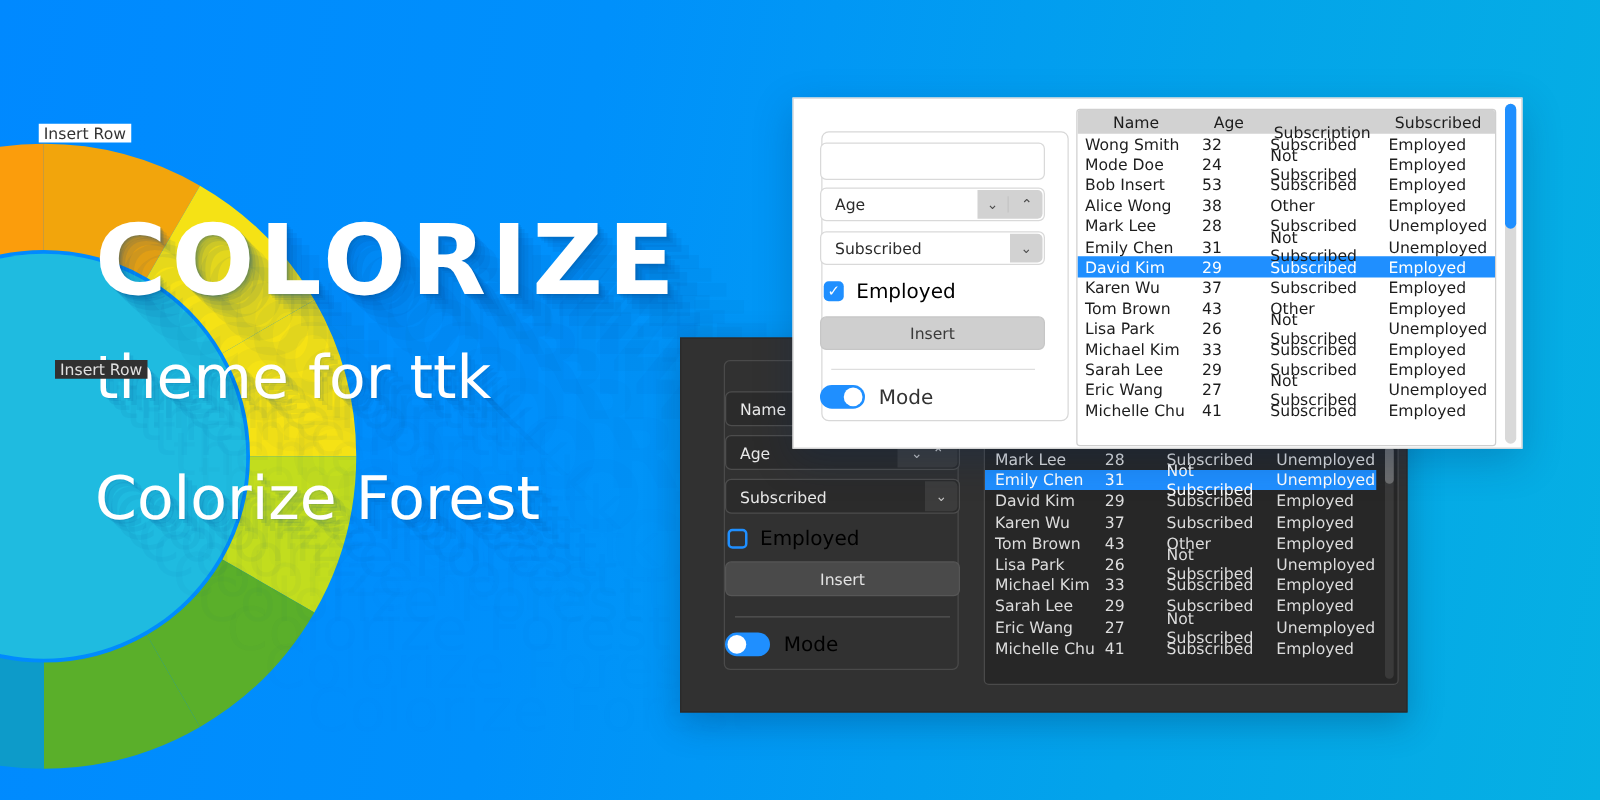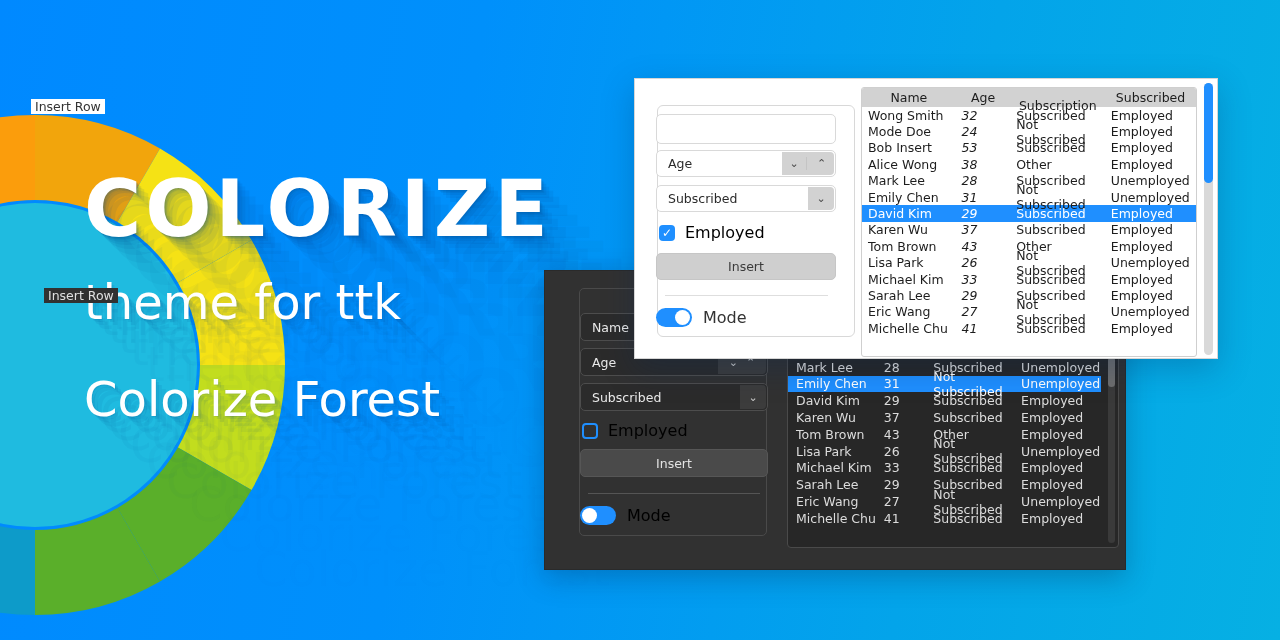--- a/index.html
+++ b/index.html
@@ -8,21 +8,21 @@
     font-family:"DejaVu Sans", sans-serif;
     background: linear-gradient(100deg, #0089ff 0%, #0090fb 35%, #03a4ea 72%, #06b0e3 100%);
     position:relative;
   }
 
   
   #donut-wrap{ position:absolute; left:-245px; top:85px; width:560px; height:560px; }
   #donut-wrap svg{ display:block; }
 
   
-  #title-block{ position:absolute; left:84px; top:170px; width:560px; }
+  #title-block{ position:absolute; left:76px; top:170px; width:560px; }
   #brand-title{
     font-family:"DejaVu Sans", sans-serif;
     font-size:78px; font-weight:bold; color:#ffffff; letter-spacing:4px;
     line-height:1; white-space:nowrap;
     text-shadow: 1px 1px 0 rgba(0,70,140,.13), 2px 2px 0 rgba(0,70,140,.12),
                  3px 3px 0 rgba(0,70,140,.11), 5px 5px 0 rgba(0,70,140,.10),
                  8px 8px 0 rgba(0,70,140,.09), 12px 12px 0 rgba(0,70,140,.08),
                  18px 18px 0 rgba(0,70,140,.07), 26px 26px 0 rgba(0,70,140,.06),
                  36px 36px 0 rgba(0,70,140,.05), 48px 48px 0 rgba(0,70,140,.045),
                  62px 62px 0 rgba(0,70,140,.04), 80px 80px 0 rgba(0,70,140,.035),
@@ -145,21 +145,21 @@
     position:absolute; left:861px; top:87px; width:336px; height:270px;
     background:#ffffff; border:1px solid #cfcfcf; border-radius:3px;
     overflow:hidden;
   }
   #light-head{ display:flex; background:#d2d2d2; height:19px;
     align-items:center; font-size:12.5px; color:#1d1d1d; }
   #light-head div{ text-align:center; }
   .l-row{ height:16.4px; display:flex; align-items:center; font-size:12.5px;
     color:#1d1d1d; padding-left:6px; }
   .l-row.sel{ background:#1f8fff; color:#ffffff; }
-  .lc-name{ width:101px; } .lc-age{ width:59px;font-style:italic; }
+  .lc-name{ width:101px; } .lc-age{ width:59px; }
   .lc-sub{ width:102px; } .lc-emp{ width:92px; }
   .hc-name{ width:101px; } .hc-age{ width:59px; }
   .hc-sub{ width:102px;margin-top:16px; } .hc-emp{ width:98px; }
   #light-scroll{ position:absolute; left:1204px; top:83px; width:9px;
     height:272px; background:#d9d9d9; border-radius:5px; }
   #light-thumb{ position:absolute; left:0; top:0; width:9px; height:100px;
     background:#1f8fff; border-radius:5px; }
 </style>
 </head>
 <body>

